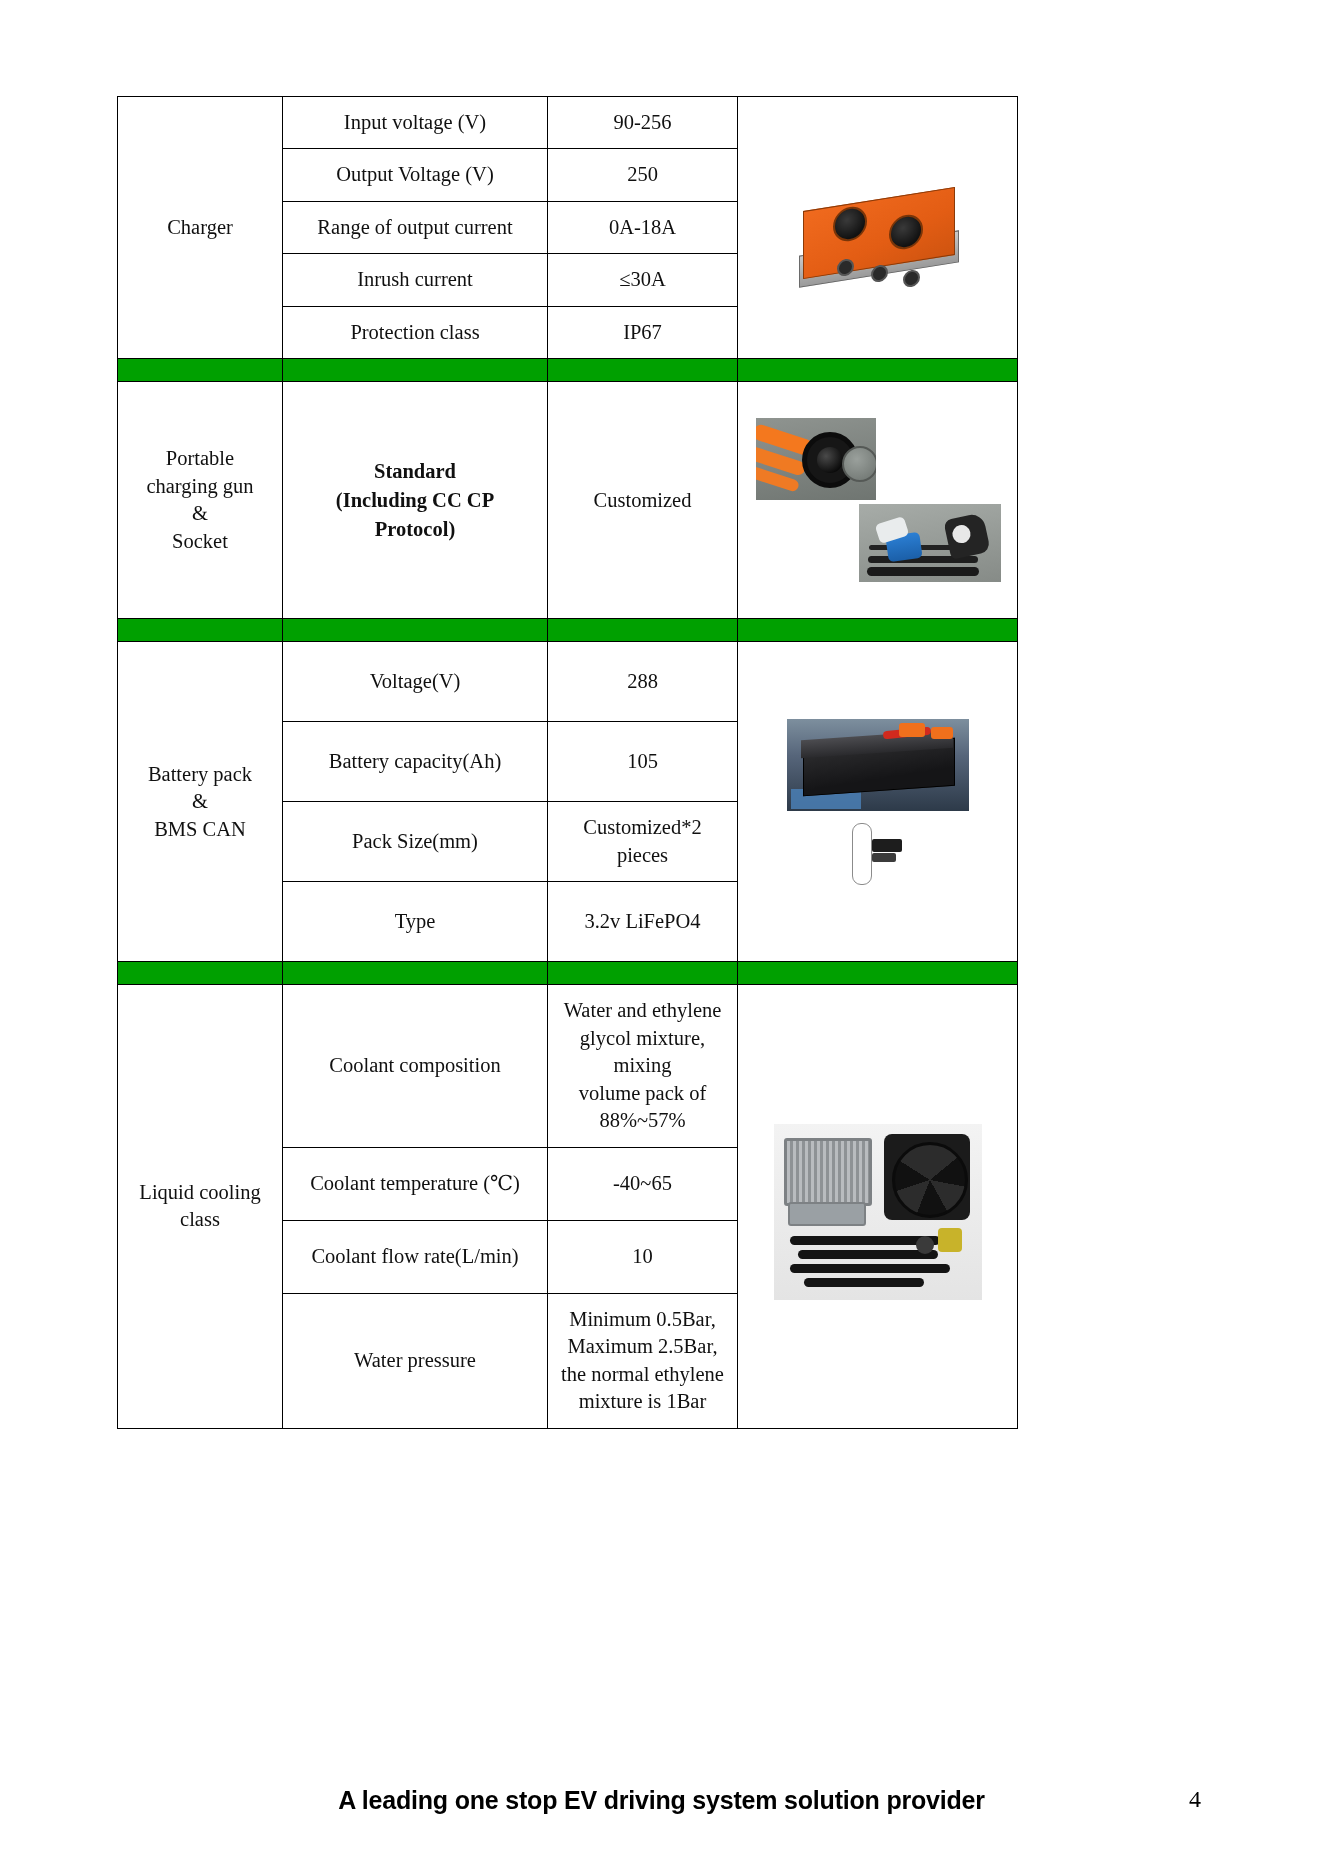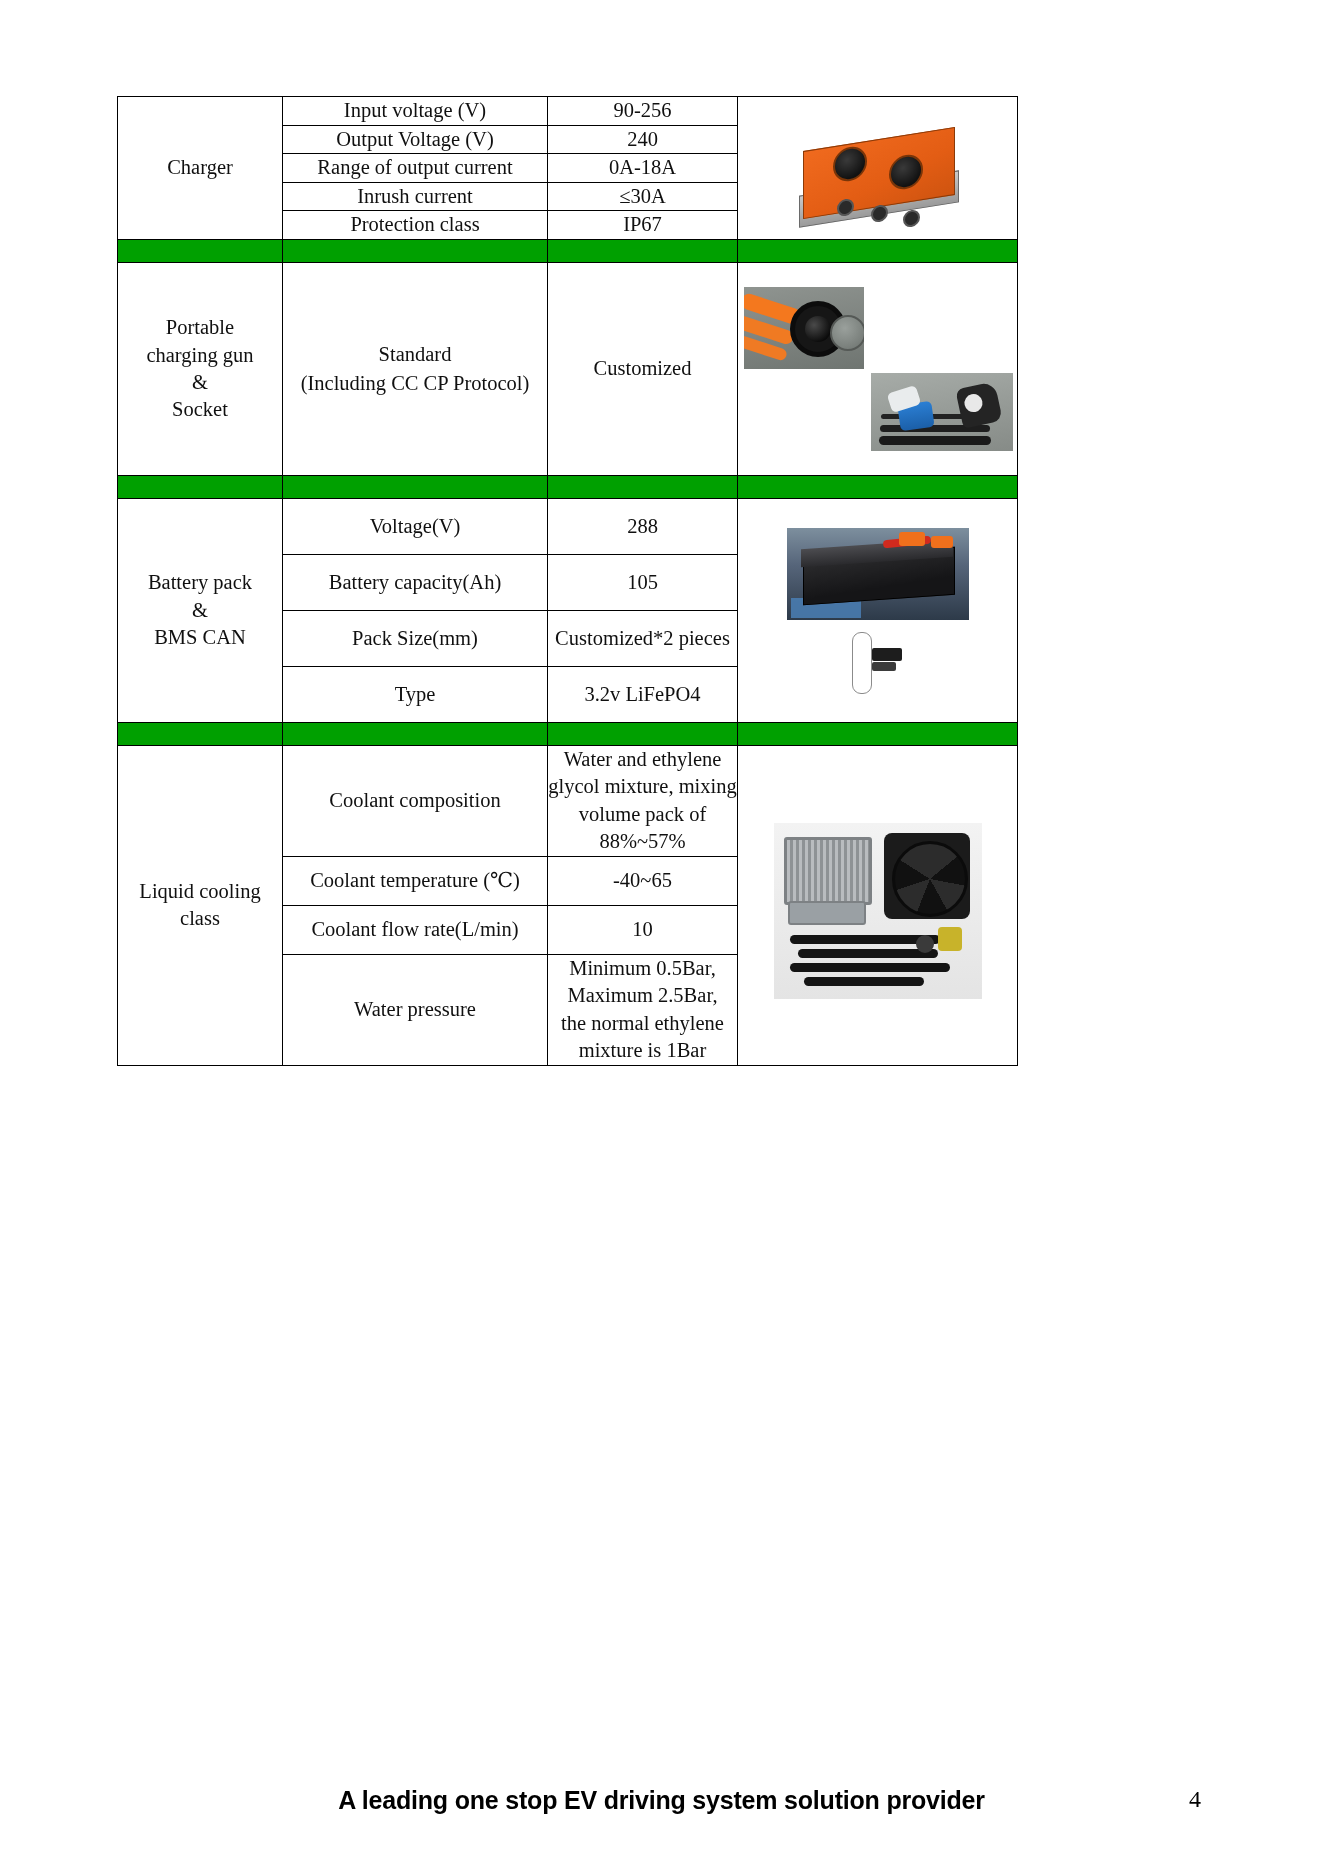--- a/index.html
+++ b/index.html
@@ -26,21 +26,21 @@
   .spec-table {
     position: absolute;
     left: 117px;
     top: 96px;
     width: 900px;
     border-collapse: collapse;
     table-layout: fixed;
   }
   .spec-table td {
     border: 1.6px solid #000000;
-    padding: 0;
+    padding: 12px;
     vertical-align: middle;
     text-align: center;
     font-size: 20.5px;
     line-height: 1.34;
     color: #101010;
   }
 
   
   .col-cat  { width: 165px; }
   .col-par  { width: 265px; }
@@ -69,21 +69,21 @@
   tr.sep-row td {
     background: #00a000;
     height: 22px;
     padding: 0;
     border-left: 1.6px solid #000000;
     border-right: 1.6px solid #000000;
     border-top: 1.6px solid #000000;
     border-bottom: 1.6px solid #000000;
   }
 
-  .two-line { line-height: 1.4; }
+  .two-line { line-height: 1.4; font-weight: bold; }
 
   
   .photo {
     position: relative;
     overflow: hidden;
     background: #b9bcbb;
   }
 
   
   .ph-charger {
@@ -410,21 +410,21 @@
             <div class="fan f1"></div>
             <div class="fan f2"></div>
             <div class="conn c1"></div>
             <div class="conn c2"></div>
             <div class="conn c3"></div>
           </div>
         </td>
       </tr>
       <tr>
         <td class="par-cell">Output Voltage (V)</td>
-        <td class="val-cell">240</td>
+        <td class="val-cell">250</td>
       </tr>
       <tr>
         <td class="par-cell">Range of output current</td>
         <td class="val-cell">0A-18A</td>
       </tr>
       <tr>
         <td class="par-cell">Inrush current</td>
         <td class="val-cell">≤30A</td>
       </tr>
       <tr>

